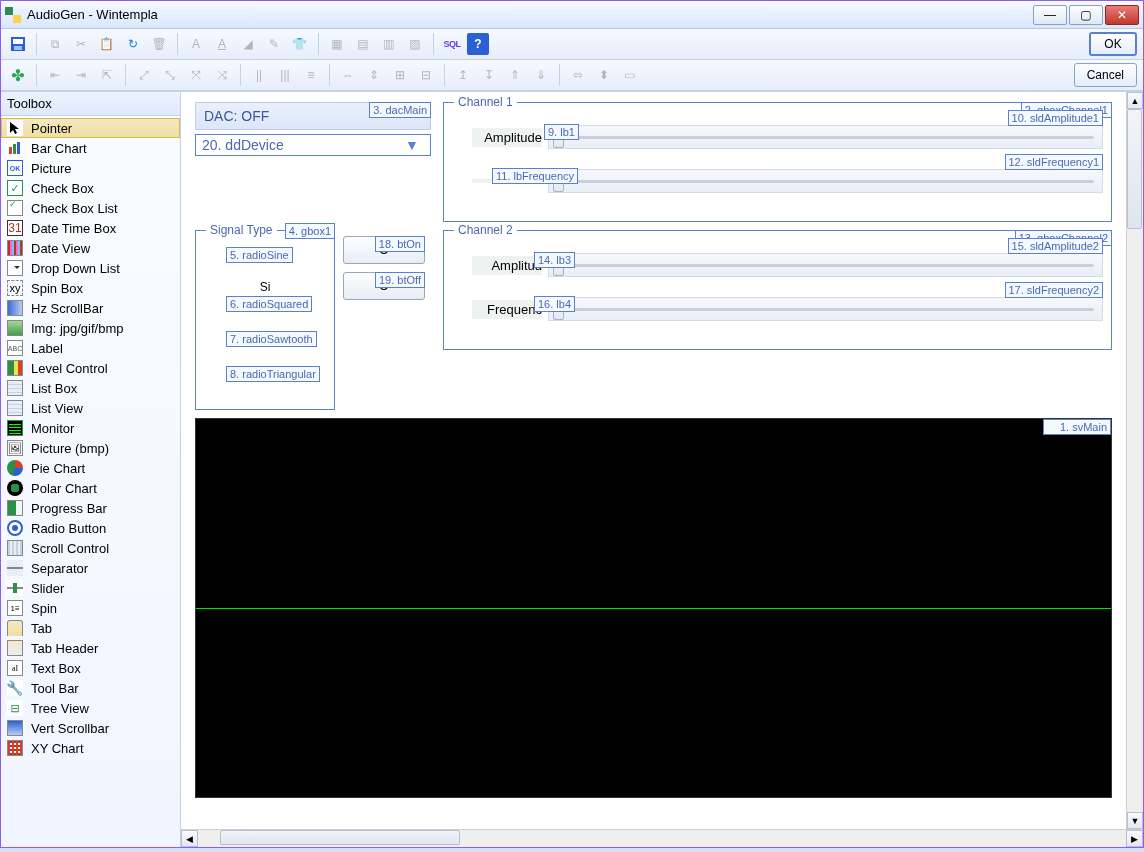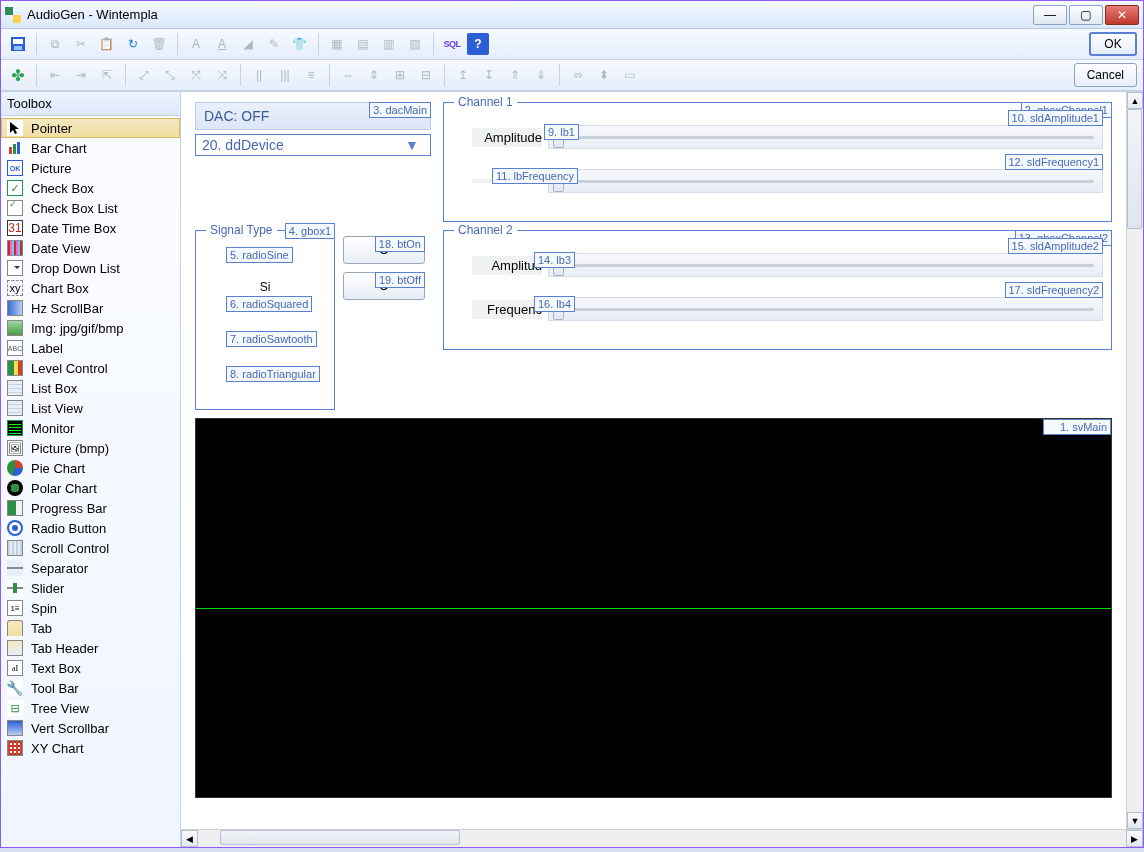--- a/index.html
+++ b/index.html
@@ -228,21 +228,21 @@
           <div class="toolbox-item">
             <span class="ticon dateview"></span>
             <span>Date View</span>
           </div>
           <div class="toolbox-item">
             <span class="ticon dropdown"></span>
             <span>Drop Down List</span>
           </div>
           <div class="toolbox-item">
             <span class="ticon grpbox">xy</span>
-            <span>Chart Box</span>
+            <span>Spin Box</span>
           </div>
           <div class="toolbox-item">
             <span class="ticon hzbar"></span>
             <span>Hz ScrollBar</span>
           </div>
           <div class="toolbox-item">
             <span class="ticon img"></span>
             <span>Img: jpg/gif/bmp</span>
           </div>
           <div class="toolbox-item">

